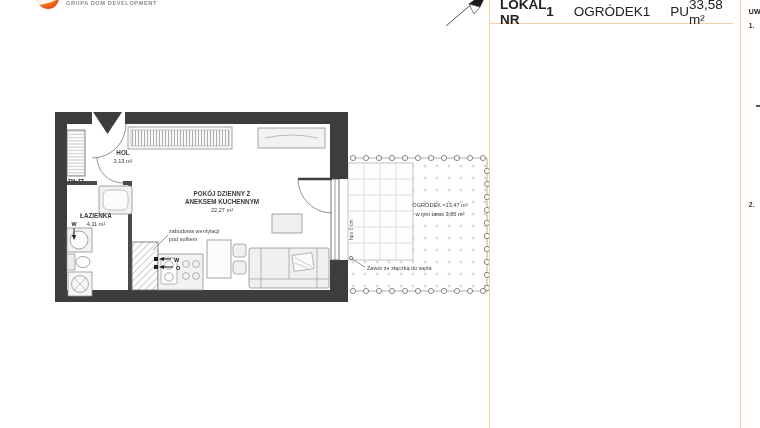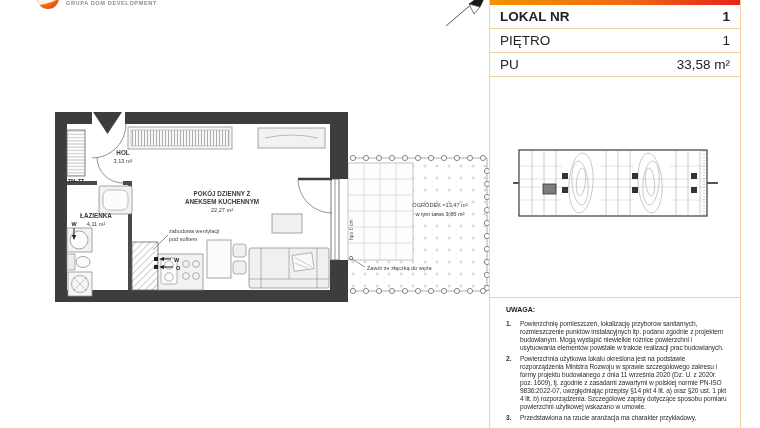--- a/index.html
+++ b/index.html
@@ -14,21 +14,21 @@
   .logo-mark:after{content:"";position:absolute;left:-4px;top:9px;width:30px;height:7px;
      background:#fff;transform:rotate(-18deg);border-radius:50%;opacity:.9;}
   .logo-text{position:absolute;left:32px;top:13px;font-size:5.6px;font-weight:bold;
      color:#8d8d8d;letter-spacing:.6px;white-space:nowrap;}
 
   .north{position:absolute;left:438px;top:0;width:58px;height:26px;}
 
   
   .panel{position:absolute;left:489px;top:0;width:252px;height:428px;
          border-left:1px solid #f5cfa8;border-right:1px solid #f5cfa8;box-sizing:border-box;
-         display:flex;flex-direction:column;}
+         display:flex;flex-direction:row;}
   .grad-bar{height:5px;width:100%;background:linear-gradient(90deg,#f39200 0%,#ef6a13 55%,#e5231b 100%);}
   .info-row{height:23px;display:flex;align-items:center;justify-content:space-between;
             padding:0 10px;border-bottom:1px solid #f5cfa8;font-size:13.5px;color:#222;}
   .info-row.bold{font-weight:bold;}
   .keyplan-cell{height:221px;position:relative;border-bottom:1px solid #f5cfa8;box-sizing:border-box;}
   .keyplan-cell svg{position:absolute;left:22px;top:68px;}
 
   .notes-cell{flex:1;padding:6px 12px 0 16px;}
   .notes-title{font-size:7px;font-weight:bold;margin:2px 0 7px 0;color:#222;}
   .note-item{display:grid;grid-template-columns:11px 1fr;column-gap:3px;margin-bottom:3px;
@@ -253,21 +253,21 @@
   </svg>
 
   <div class="panel">
     <div class="grad-bar"></div>
 
     <div class="info-row bold">
       <span>LOKAL NR</span>
       <span>1</span>
     </div>
     <div class="info-row">
-      <span>PIĘTRO</span>
+      <span>OGRÓDEK</span>
       <span>1</span>
     </div>
     <div class="info-row">
       <span>PU</span>
       <span>33,58 m²</span>
     </div>
 
     <div class="keyplan-cell">
       <svg width="208" height="78" viewBox="-6 0 208 78">
         <rect x="1" y="5" width="188" height="66" fill="#ffffff" stroke="#3a3a3a" stroke-width="1.2"></rect>

